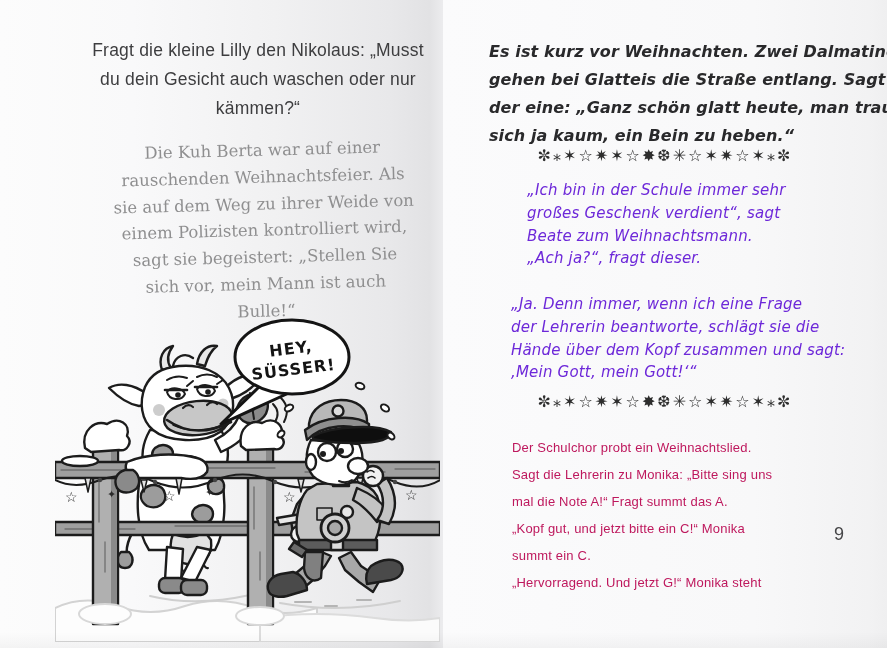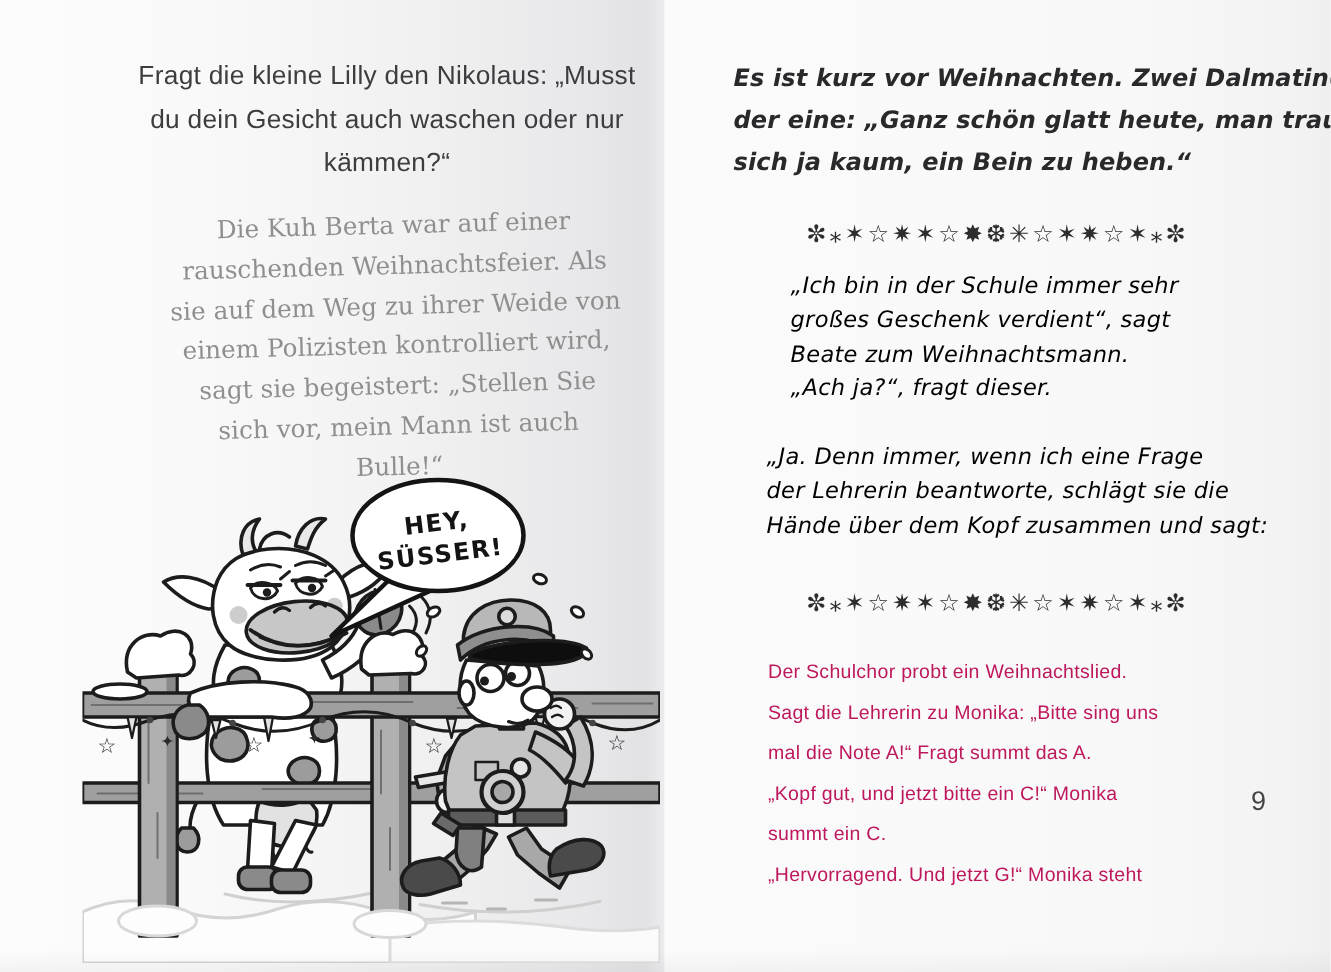--- a/index.html
+++ b/index.html
@@ -35,21 +35,21 @@
   }
   .divider{
     left:443px;width:444px;text-align:center;
     font-family:"DejaVu Sans",sans-serif;font-size:16px;color:#2d2d2d;
     letter-spacing:2px;
   }
   .divider-top{top:146px;}
   .divider-bottom{top:392px;}
   .joke-beate{
     font-family:"DejaVu Sans",sans-serif;font-style:italic;
-    font-size:15px;line-height:22.8px;color:#000000;letter-spacing:.2px;
+    font-size:15px;line-height:22.8px;color:#6d28d9;letter-spacing:.2px;
   }
   .joke-beate-a{left:527px;top:179px;width:360px;}
   .joke-beate-b{left:511px;top:293px;width:376px;}
   .joke-schulchor{
     left:512px;top:434px;width:392px;
     font-size:13px;line-height:27px;color:#be185d;letter-spacing:.2px;
   }
   .page-number{
     position:absolute;left:834px;top:524px;
     font-size:18px;color:#454547;
@@ -240,37 +240,39 @@
         <text x="237" y="63" font-size="16" letter-spacing="1">SÜSSER!</text>
       </g>
     </g>
   </svg>
 </div>
 
 <div class="page-right"></div>
 
 <div class="tb joke-dalmatiner">
   <div class="ln">Es ist kurz vor Weihnachten. Zwei Dalmatiner</div>
+  <div class="ln">gehen bei Glatteis die Straße entlang. Sagt</div>
   <div class="ln">der eine: „Ganz schön glatt heute, man traut</div>
   <div class="ln">sich ja kaum, ein Bein zu heben.“</div>
 </div>
 
 <div class="tb divider divider-top">✼⁎✶☆✷✶☆✸❆✳☆✶✷☆✶⁎✼</div>
 
 <div class="tb joke-beate joke-beate-a">
   <div class="ln">„Ich bin in der Schule immer sehr</div>
   <div class="ln">großes Geschenk verdient“, sagt</div>
   <div class="ln">Beate zum Weihnachtsmann.</div>
   <div class="ln">„Ach ja?“, fragt dieser.</div>
 </div>
 
 <div class="tb joke-beate joke-beate-b">
   <div class="ln">„Ja. Denn immer, wenn ich eine Frage</div>
   <div class="ln">der Lehrerin beantworte, schlägt sie die</div>
   <div class="ln">Hände über dem Kopf zusammen und sagt:</div>
+  <div class="ln">‚Mein Gott, mein Gott!‘“</div>
 </div>
 
 <div class="tb divider divider-bottom">✼⁎✶☆✷✶☆✸❆✳☆✶✷☆✶⁎✼</div>
 
 <div class="tb joke-schulchor">
   <div class="ln">Der Schulchor probt ein Weihnachtslied.</div>
   <div class="ln">Sagt die Lehrerin zu Monika: „Bitte sing uns</div>
   <div class="ln">mal die Note A!“ Fragt summt das A.</div>
   <div class="ln">„Kopf gut, und jetzt bitte ein C!“ Monika</div>
   <div class="ln">summt ein C.</div>

